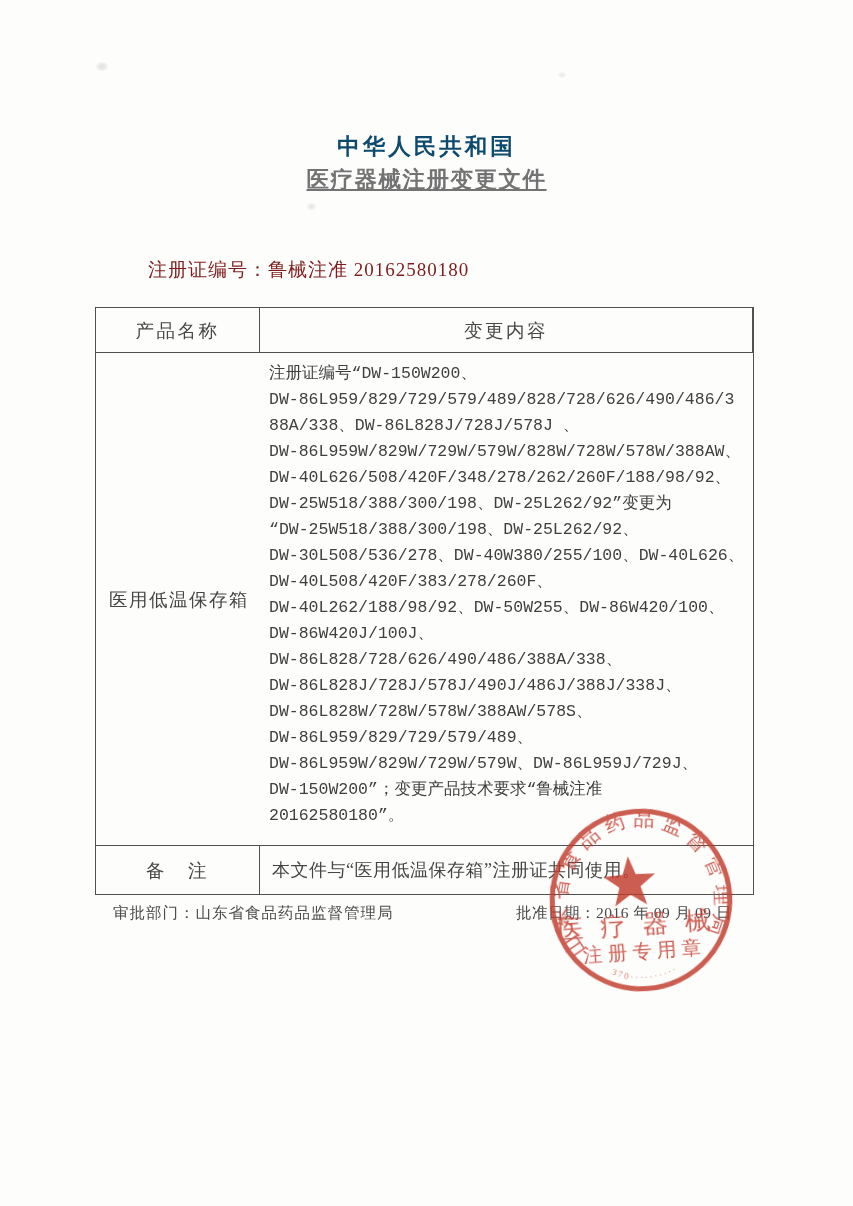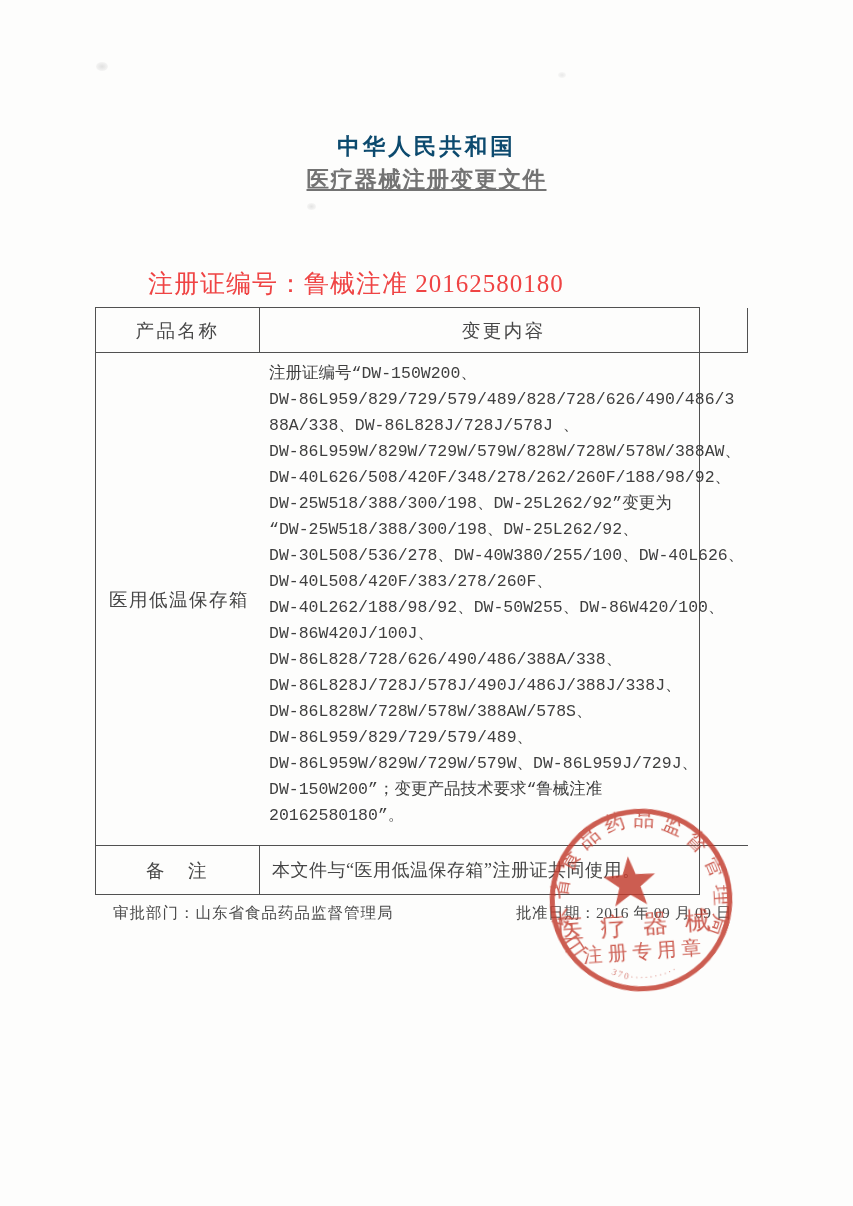--- a/index.html
+++ b/index.html
@@ -12,25 +12,25 @@
   
   .doc-title{position:absolute;top:130px;left:0;width:100%;text-align:center;}
   .doc-title .t1{
     font-size:22.5px;font-weight:600;letter-spacing:3px;color:#0c4a6e;line-height:33px;
   }
   .doc-title .t2{
     font-size:22.5px;font-weight:600;letter-spacing:1.5px;color:#737373;line-height:33px;text-decoration:underline;
   }
   
   .reg-line{
-    position:absolute;top:267px;left:148px;font-size:25px;letter-spacing:1px;color:#ef4444;
+    position:absolute;top:257px;left:148px;font-size:19px;letter-spacing:1px;color:#7f1d1d;
   }
   
   .doc-table{
-    position:absolute;top:307px;left:95px;width:605px;
+    position:absolute;top:307px;left:95px;width:659px;
     border:1.7px solid #515151;
     display:grid;grid-template-columns:164px 1fr;grid-template-rows:45px 493px 48px;
     box-sizing:border-box;background:transparent;
   }
   .cell{box-sizing:border-box;}
   .lbl{
     border-right:1.4px solid #515151;display:flex;align-items:center;justify-content:center;
     font-size:18.5px;letter-spacing:2.5px;color:#474747;
   }
   .rowline{border-bottom:1.4px solid #515151;}

